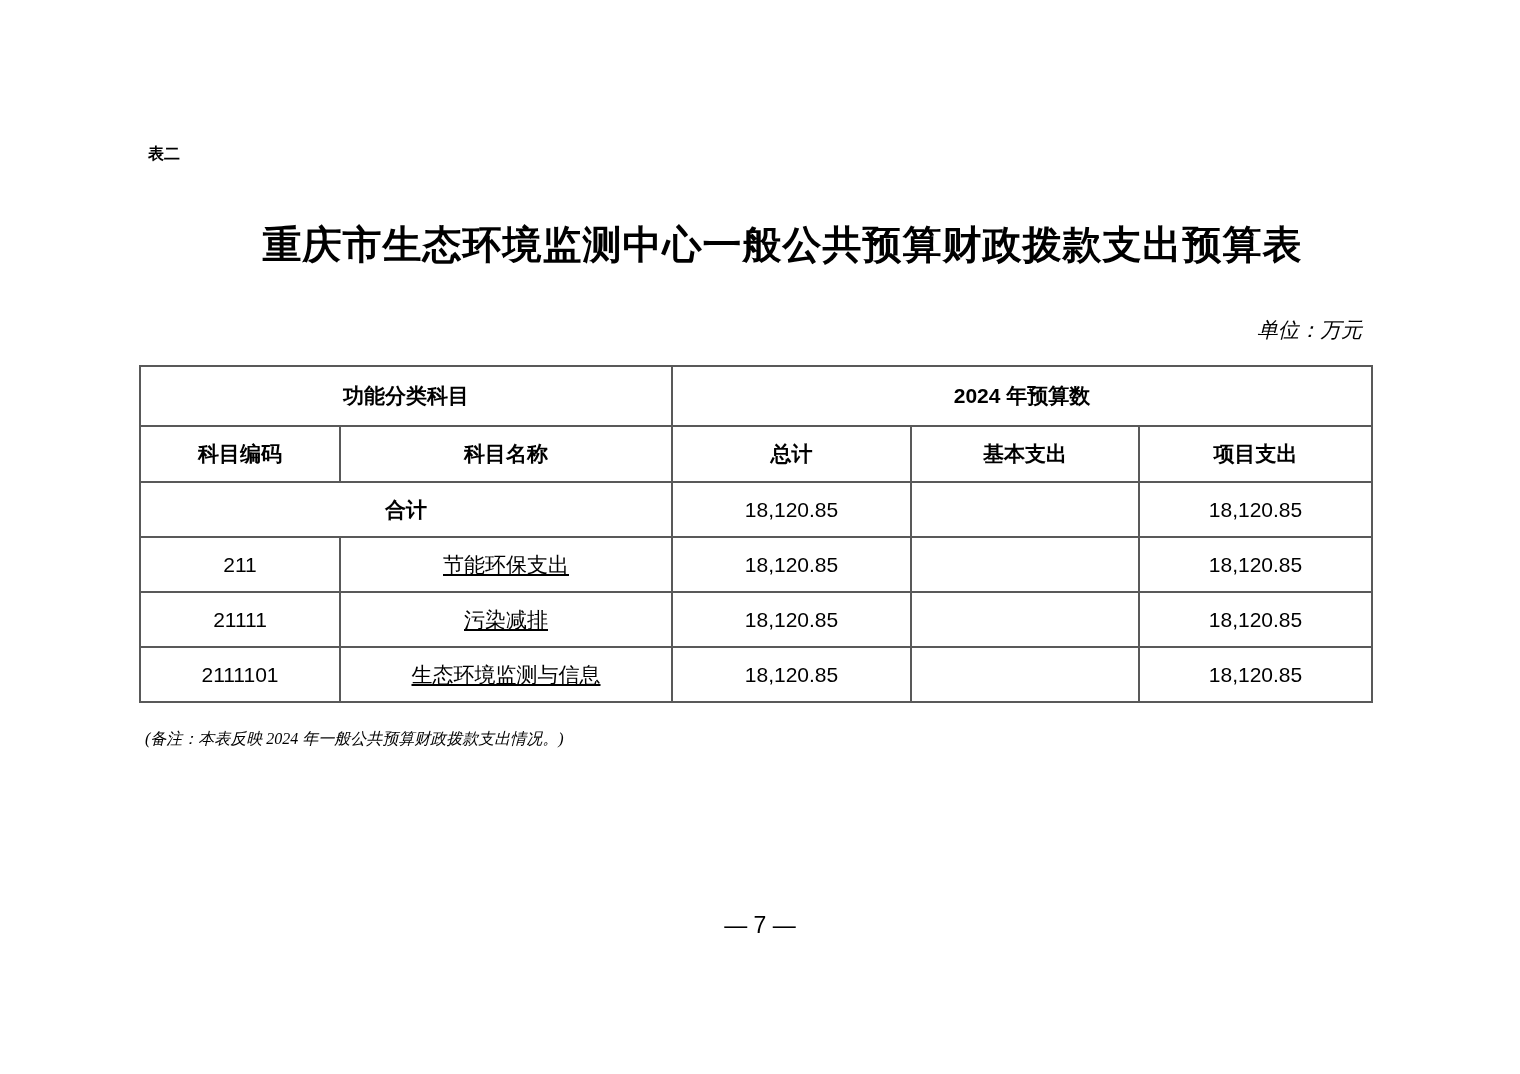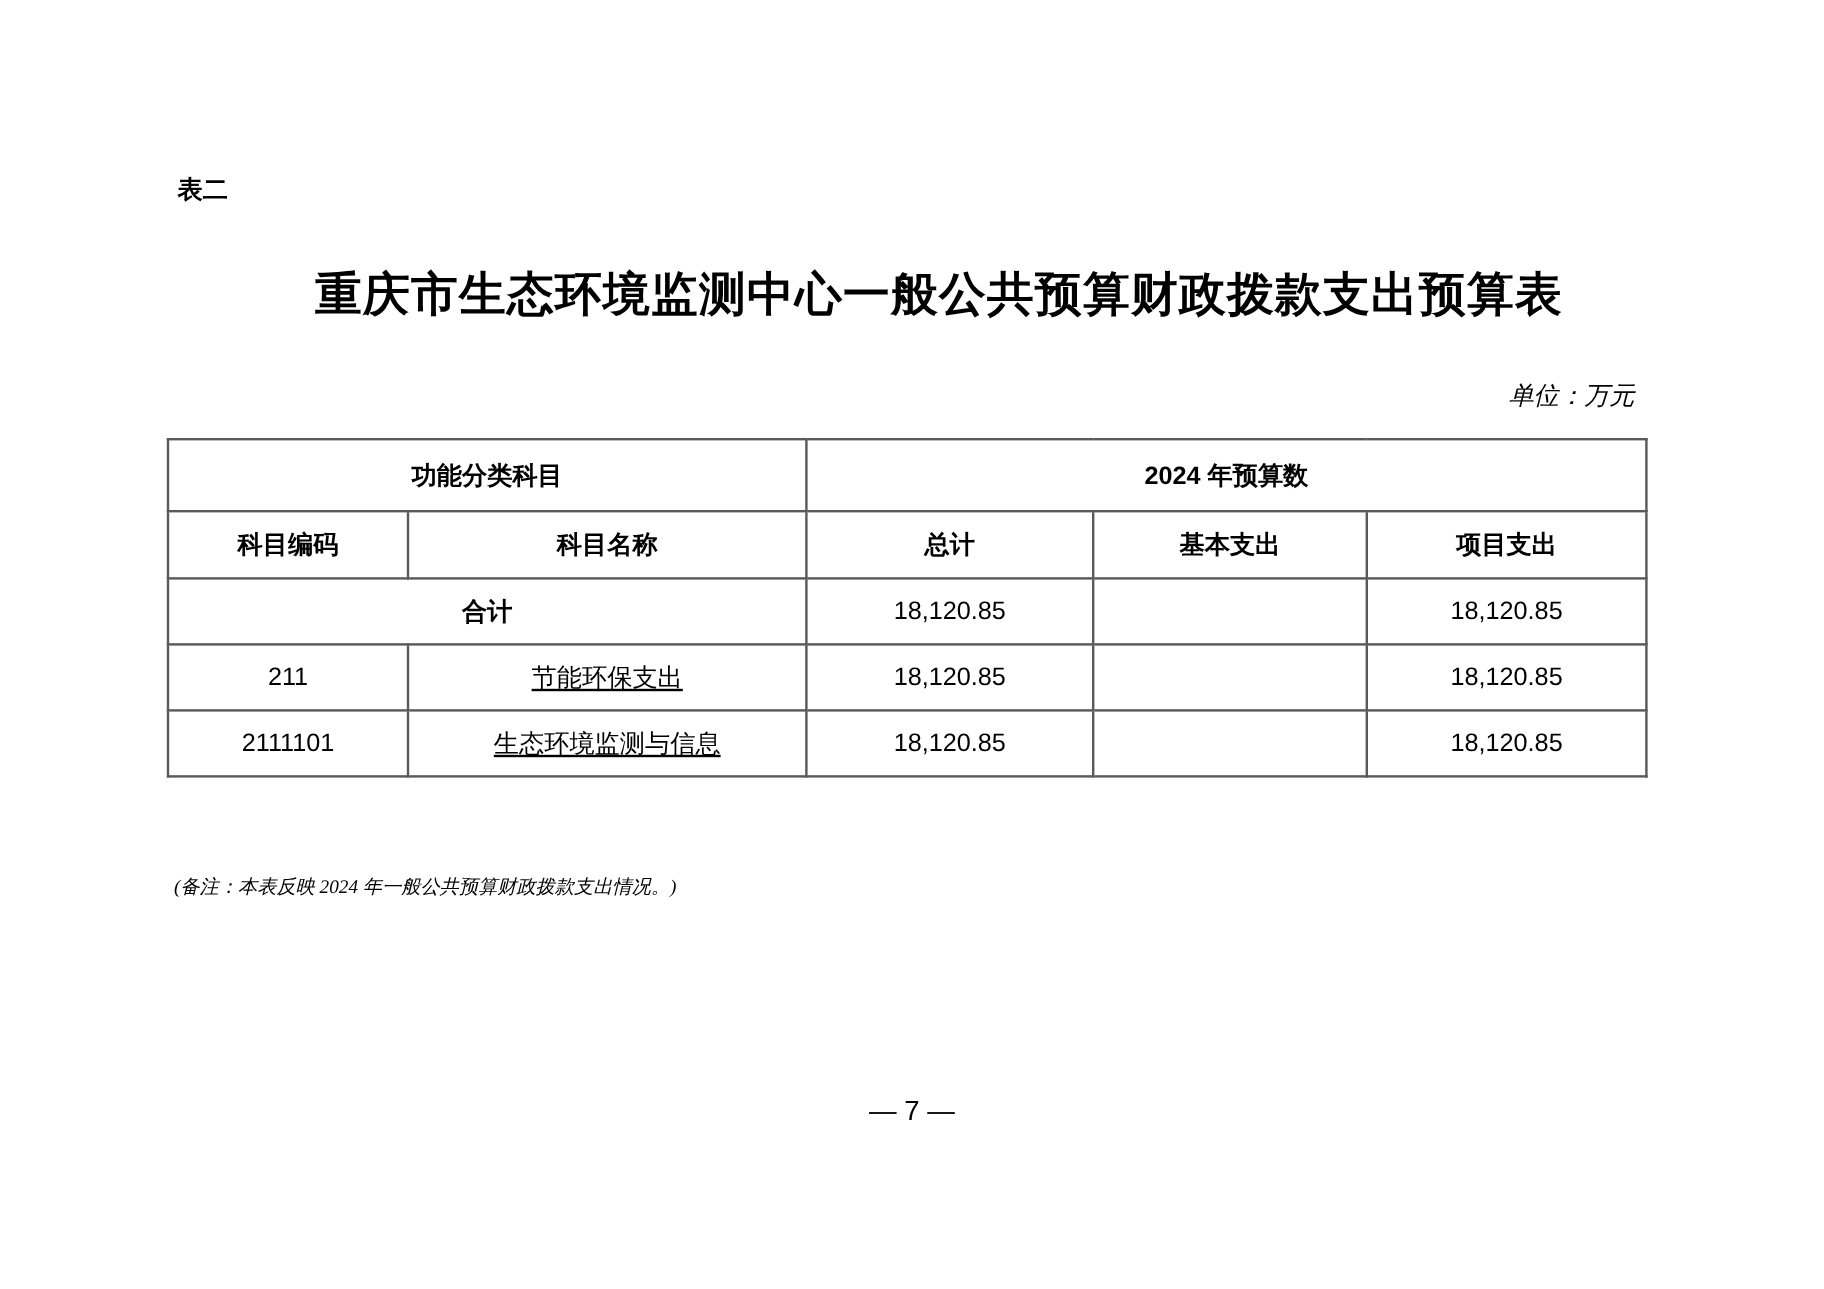--- a/index.html
+++ b/index.html
@@ -13,21 +13,21 @@
     height: 1074px;
     background: #ffffff;
     color: #000000;
     overflow: hidden;
     font-family: "Liberation Sans", sans-serif;
   }
   .table-label {
     position: absolute;
     left: 148px;
     top: 144px;
-    font-size: 21px;
+    font-size: 16px;
     font-weight: 700;
     font-family: "Liberation Sans", sans-serif;
   }
   .doc-title {
     position: absolute;
     left: 0;
     right: 0;
     top: 218px;
     margin: 0;
     text-align: center;
@@ -153,20 +153,27 @@
         <td class="cell-num">18,120.85</td>
       </tr>
       <tr>
         <td class="cell-code">211</td>
         <td class="cell-name">节能环保支出</td>
         <td class="cell-num">18,120.85</td>
         <td class="cell-num"></td>
         <td class="cell-num">18,120.85</td>
       </tr>
       <tr>
+        <td class="cell-code">21111</td>
+        <td class="cell-name">污染减排</td>
+        <td class="cell-num">18,120.85</td>
+        <td class="cell-num"></td>
+        <td class="cell-num">18,120.85</td>
+      </tr>
+      <tr>
         <td class="cell-code">2111101</td>
         <td class="cell-name">生态环境监测与信息</td>
         <td class="cell-num">18,120.85</td>
         <td class="cell-num"></td>
         <td class="cell-num">18,120.85</td>
       </tr>
     </tbody>
   </table>
 
   <div class="footnote">(备注：本表反映 2024 年一般公共预算财政拨款支出情况。)</div>

